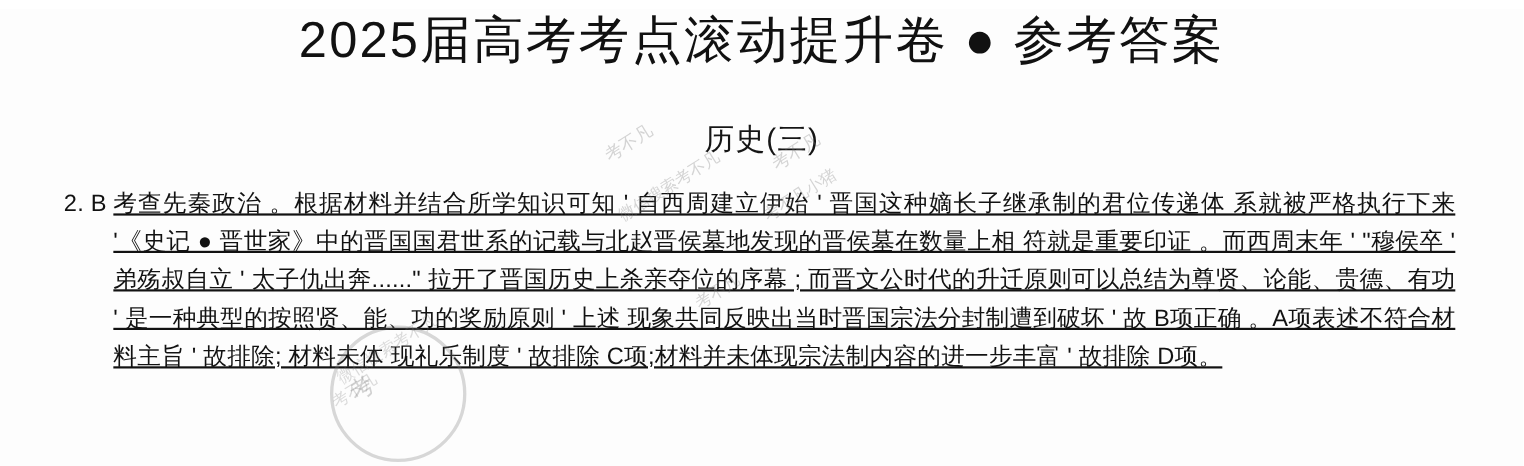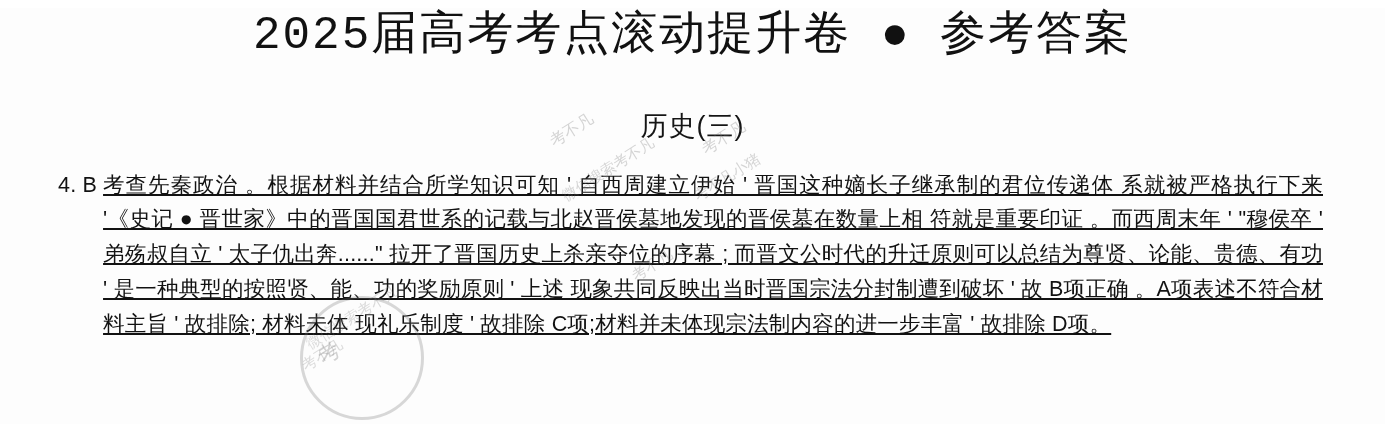--- a/index.html
+++ b/index.html
@@ -21,21 +21,21 @@
     background: #fdfdfd;
   }
   .doc-title {
     text-align: center;
     font-size: 46px;
     font-weight: 400;
     letter-spacing: 2px;
     color: #111;
     margin: 8px 0 0 0;
     line-height: 1.25;
-    font-family: Liberation Mono, monospace;
+    font-family: Liberation Sans, sans-serif;
   }
   .doc-subtitle {
     text-align: center;
     font-size: 27px;
     font-weight: 400;
     color: #151515;
     margin: 42px 0 0 0;
     letter-spacing: 1px;
   }
   .body-block {
@@ -104,21 +104,21 @@
 <body>
 
 <div class="page">
 
   <h1 class="doc-title">2025届高考考点滚动提升卷 ● 参考答案</h1>
 
   <div class="doc-subtitle">历史(三)</div>
 
   <div class="body-block">
     <div class="answer-item">
-      <span class="answer-num">4. B</span>
+      <span class="answer-num">2. B</span>
       <span class="answer-text">考查先秦政治 。根据材料并结合所学知识可知 ' 自西周建立伊始 ' 晋国这种嫡长子继承制的君位传递体 系就被严格执行下来 '《史记 ● 晋世家》中的晋国国君世系的记载与北赵晋侯墓地发现的晋侯墓在数量上相 符就是重要印证 。而西周末年 ' "穆侯卒 ' 弟殇叔自立 ' 太子仇出奔......" 拉开了晋国历史上杀亲夺位的序幕 ; 而晋文公时代的升迁原则可以总结为尊贤、论能、贵德、有功 ' 是一种典型的按照贤、能、功的奖励原则 ' 上述 现象共同反映出当时晋国宗法分封制遭到破坏 ' 故 B项正确 。A项表述不符合材料主旨 ' 故排除; 材料未体 现礼乐制度 ' 故排除 C项;材料并未体现宗法制内容的进一步丰富 ' 故排除 D项。</span>
     </div>
   </div>
 
   <div class="wm wm-a">考不凡</div>
   <div class="wm wm-b">微信搜索考不凡</div>
   <div class="wm wm-c">考不凡</div>
   <div class="wm wm-d">考不凡小猪</div>
   <div class="wm wm-g">考不凡</div>
   <div class="wm-ring"></div>

